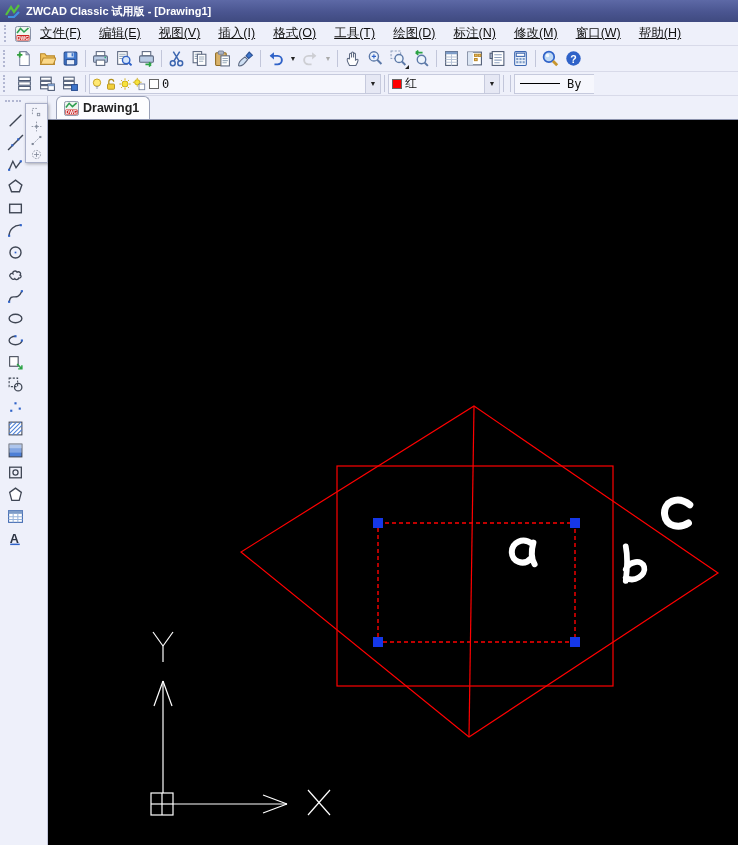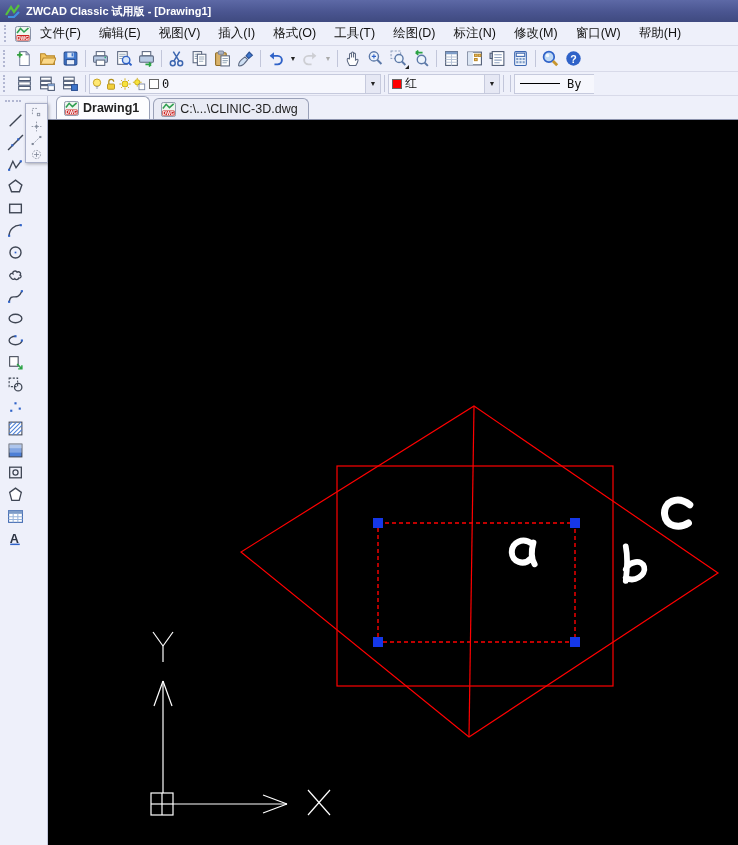--- a/index.html
+++ b/index.html
@@ -11,21 +11,21 @@
   .titlebar{position:absolute;left:0;top:0;width:738px;height:22px;
     background:linear-gradient(180deg,#5d69a6 0%,#4a5590 55%,#3f4a80 100%);
     display:flex;align-items:center;gap:5px;padding-left:4px;
     color:#fff;font-size:11px;font-weight:bold;}
   .icon16{width:17px;height:17px;display:inline-flex;align-items:center;justify-content:center;flex:0 0 auto;}
   .icon16 svg{width:16px;height:16px;}
 
   
   .menubar{position:absolute;left:0;top:22px;width:738px;height:24px;background:#eef0fa;
     border-bottom:1px solid #d8dae9;display:flex;align-items:center;font-size:12.5px;color:#111;padding-left:2px;}
-  .menuitem{padding:3px 9px;cursor:default;}
+  .menuitem{padding:3px 9px;cursor:default;text-decoration:underline;}
 
   
   .tbrow{position:absolute;left:0;width:738px;background:#eef0fa;display:flex;align-items:center;
     border-bottom:1px solid #d8dae9;padding-left:1px;overflow:hidden;}
   #tb-main{top:46px;height:26px;}
   #tb-layer{top:72px;height:24px;}
   .grip{width:6px;height:17px;border-left:2px dotted #b2b7d2;margin:0 4px 0 2px;flex:0 0 auto;}
   .tbtn{width:23px;height:22px;display:flex;align-items:center;justify-content:center;flex:0 0 auto;position:relative;}
   .tbtn .ic{width:17px;height:17px;display:block;}
   .tbtn .ic svg{width:17px;height:17px;display:block;}
@@ -432,31 +432,20 @@
       <div class="tab active">
         <span class="icon14">
           <svg xmlns="http://www.w3.org/2000/svg" viewBox="0 0 16 16">
             <rect x="0.5" y="0.5" width="15" height="15" rx="2" fill="#eef5ee" stroke="#8a93a8"></rect>
             <path d="M2 7l3.5-4.5L9 6l4.5-4" fill="none" stroke="#2d9e4f" stroke-width="1.6"></path>
             <rect x="1.5" y="9" width="13" height="5.5" rx="1" fill="#cc2222"></rect>
             <text x="8" y="13.6" font-size="5" font-weight="bold" fill="#fff" text-anchor="middle">DWG</text>
           </svg>
         </span>
         <span>Drawing1</span>
-      </div>
-      <div class="tab">
-        <span class="icon14">
-          <svg xmlns="http://www.w3.org/2000/svg" viewBox="0 0 16 16">
-            <rect x="0.5" y="0.5" width="15" height="15" rx="2" fill="#eef5ee" stroke="#8a93a8"></rect>
-            <path d="M2 7l3.5-4.5L9 6l4.5-4" fill="none" stroke="#2d9e4f" stroke-width="1.6"></path>
-            <rect x="1.5" y="9" width="13" height="5.5" rx="1" fill="#cc2222"></rect>
-            <text x="8" y="13.6" font-size="5" font-weight="bold" fill="#fff" text-anchor="middle">DWG</text>
-          </svg>
-        </span>
-        <span>C:\...\CLINIC-3D.dwg</span>
       </div>
     </div>
 
   <div class="leftbar">
     <span class="hgrip"></span>
     <div style="display:flex;flex-direction:column">
         <div class="lbtn">
           <span class="ic">
             <svg xmlns="http://www.w3.org/2000/svg" viewBox="0 0 16 16">
               <path d="M2.5 13.5l11-11" stroke="#3f4654" stroke-width="1.3"></path>

